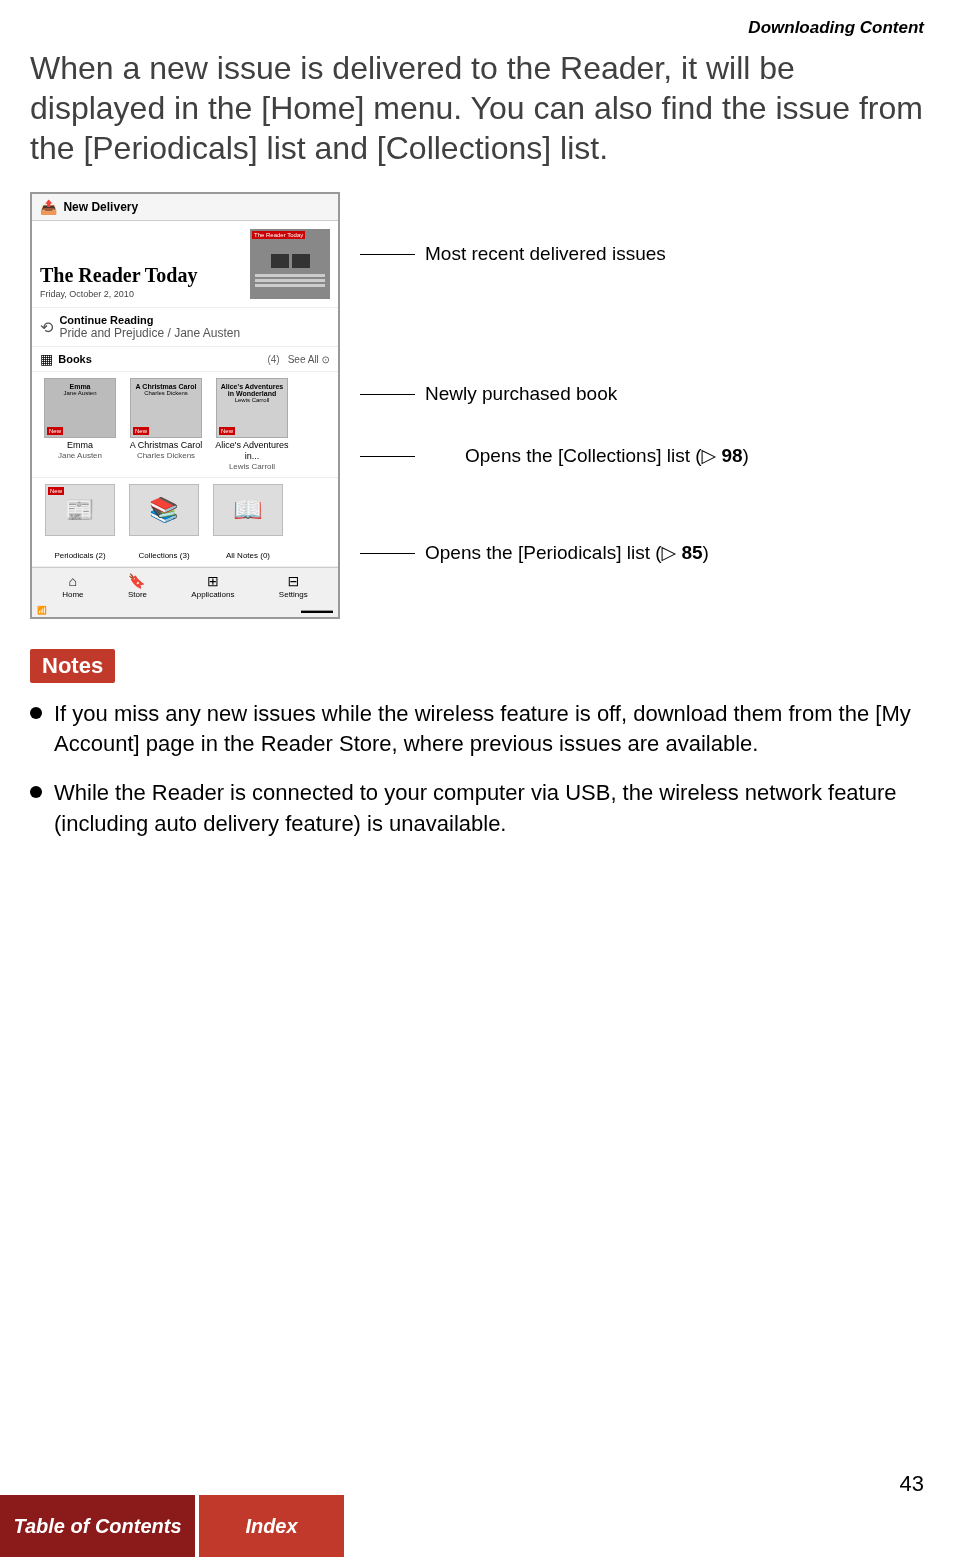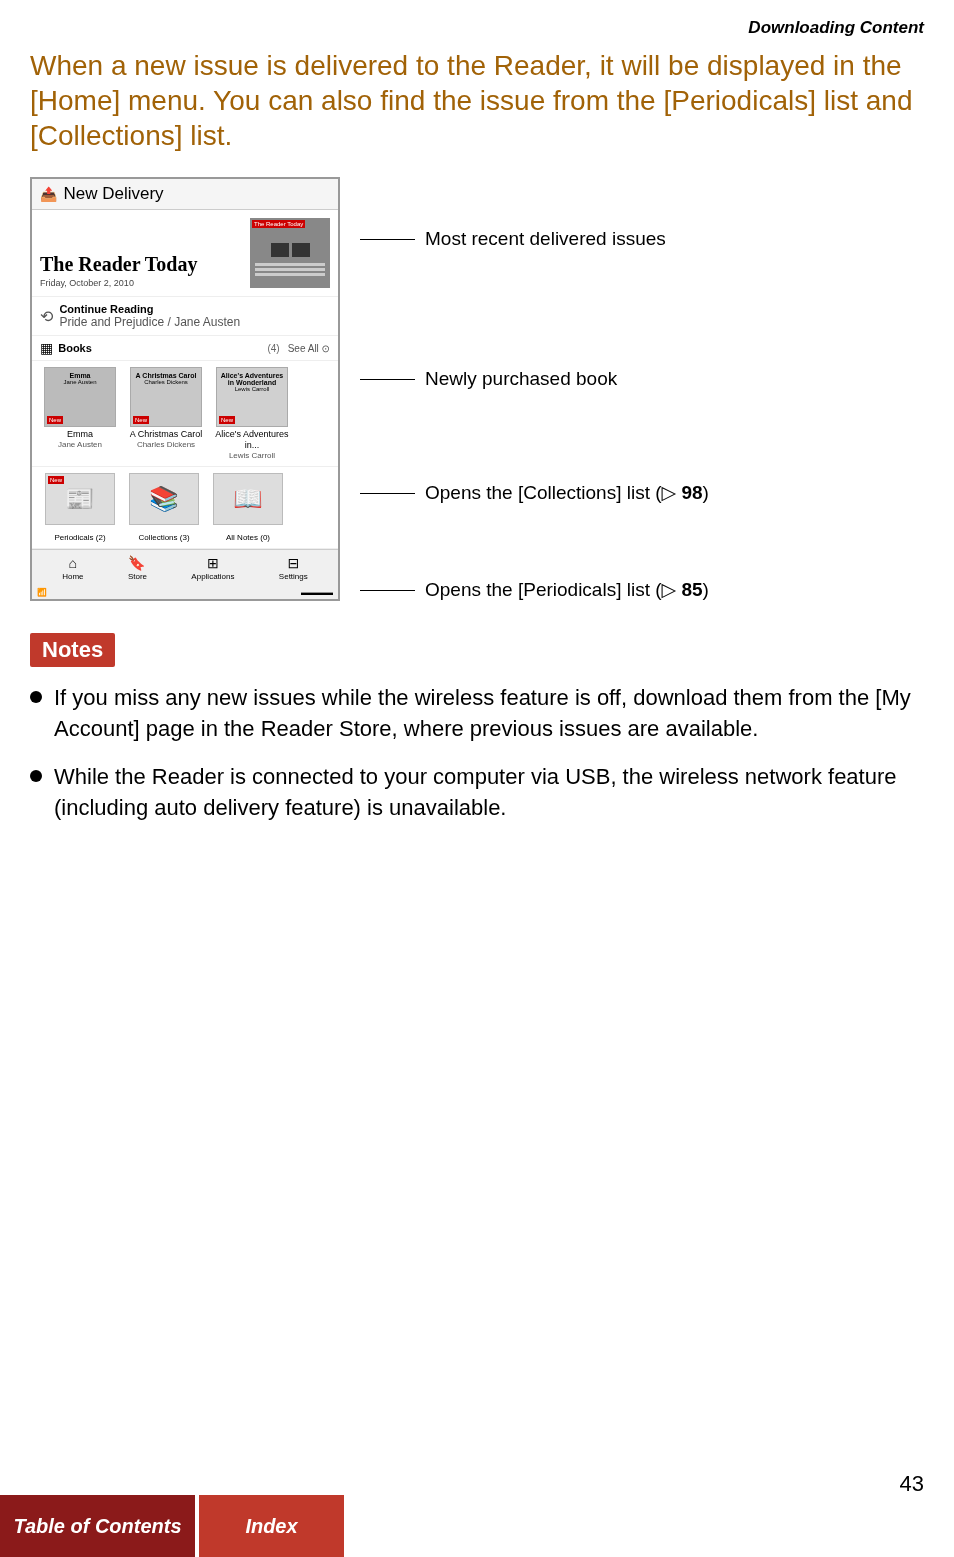--- a/index.html
+++ b/index.html
@@ -24,24 +24,24 @@
       text-align: right;
       font-style: italic;
       font-weight: bold;
       font-size: 17px;
       color: #000;
       margin-bottom: 10px;
     }
 
     
     .main-text {
-      font-size: 28px;
+      font-size: 32px;
       font-weight: 300;
       line-height: 1.25;
-      color: #a16207;
+      color: #404040;
       margin-bottom: 24px;
     }
 
     
     .device-section {
       display: flex;
       flex-direction: row;
       align-items: flex-start;
       margin-bottom: 30px;
       position: relative;
@@ -62,22 +62,22 @@
       border-bottom: 1px solid #ccc;
       background: #f5f5f5;
     }
 
     .device-header-icon {
       font-size: 14px;
       margin-right: 6px;
     }
 
     .device-header-text {
-      font-size: 17px;
-      font-weight: normal;
+      font-size: 12px;
+      font-weight: bold;
     }
 
     .device-hero {
       display: flex;
       padding: 8px;
       align-items: flex-end;
       border-bottom: 1px solid #eee;
       background: #fff;
     }
 
@@ -270,21 +270,21 @@
       display: flex;
       align-items: center;
       justify-content: center;
       font-size: 22px;
       position: relative;
     }
 
     .device-bottom-label {
       font-size: 8px;
       text-align: center;
-      margin-top: 8px;
+      margin-top: 15px;
     }
 
     .device-nav {
       display: flex;
       padding: 5px 8px;
       justify-content: space-around;
       background: #f0f0f0;
       border-top: 1px solid #ccc;
     }
 
@@ -555,21 +555,21 @@
       <div style="margin-top: 50px; display:flex; align-items:center;">
         <div style="width:55px;height:1px;background:#000;flex-shrink:0;"></div>
         <span class="annot-label">Most recent delivered issues</span>
       </div>
 
       <div style="margin-top: 115px; display:flex; align-items:center;">
         <div style="width:55px;height:1px;background:#000;flex-shrink:0;"></div>
         <span class="annot-label">Newly purchased book</span>
       </div>
 
-      <div style="margin-top: 90px; display:flex; align-items:center;">
+      <div style="margin-top: 38px; display:flex; align-items:center;gap:40px;">
         <div style="width:55px;height:1px;background:#000;flex-shrink:0;"></div>
         <span class="annot-label">
           <span>Opens the [Collections] list (</span>▷ <strong>98</strong>)
         </span>
       </div>
 
       <div style="margin-top: 72px; display:flex; align-items:center;">
         <div style="width:55px;height:1px;background:#000;flex-shrink:0;"></div>
         <span class="annot-label">
           <span>Opens the [Periodicals] list (</span>▷ <strong>85</strong>)

